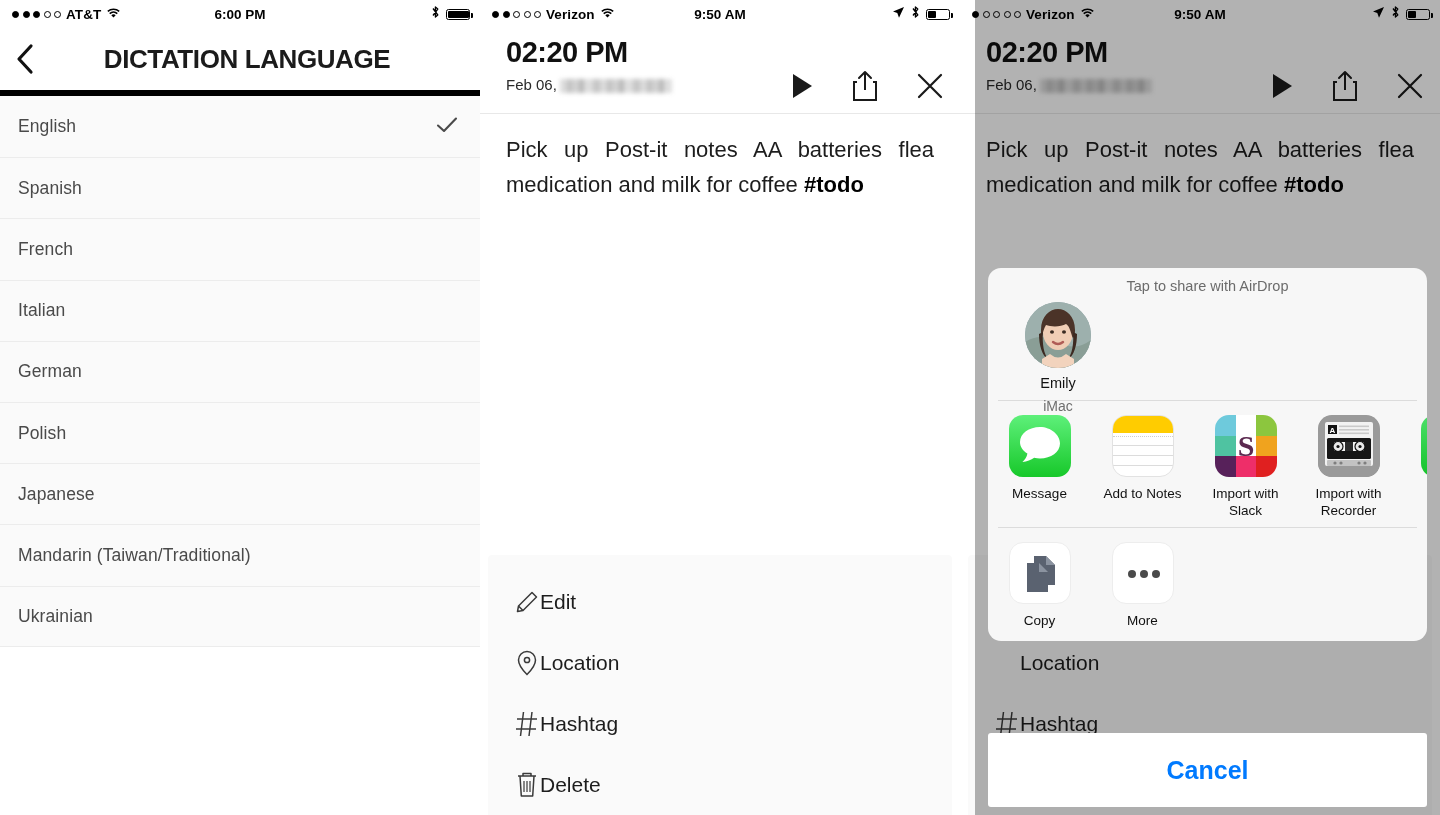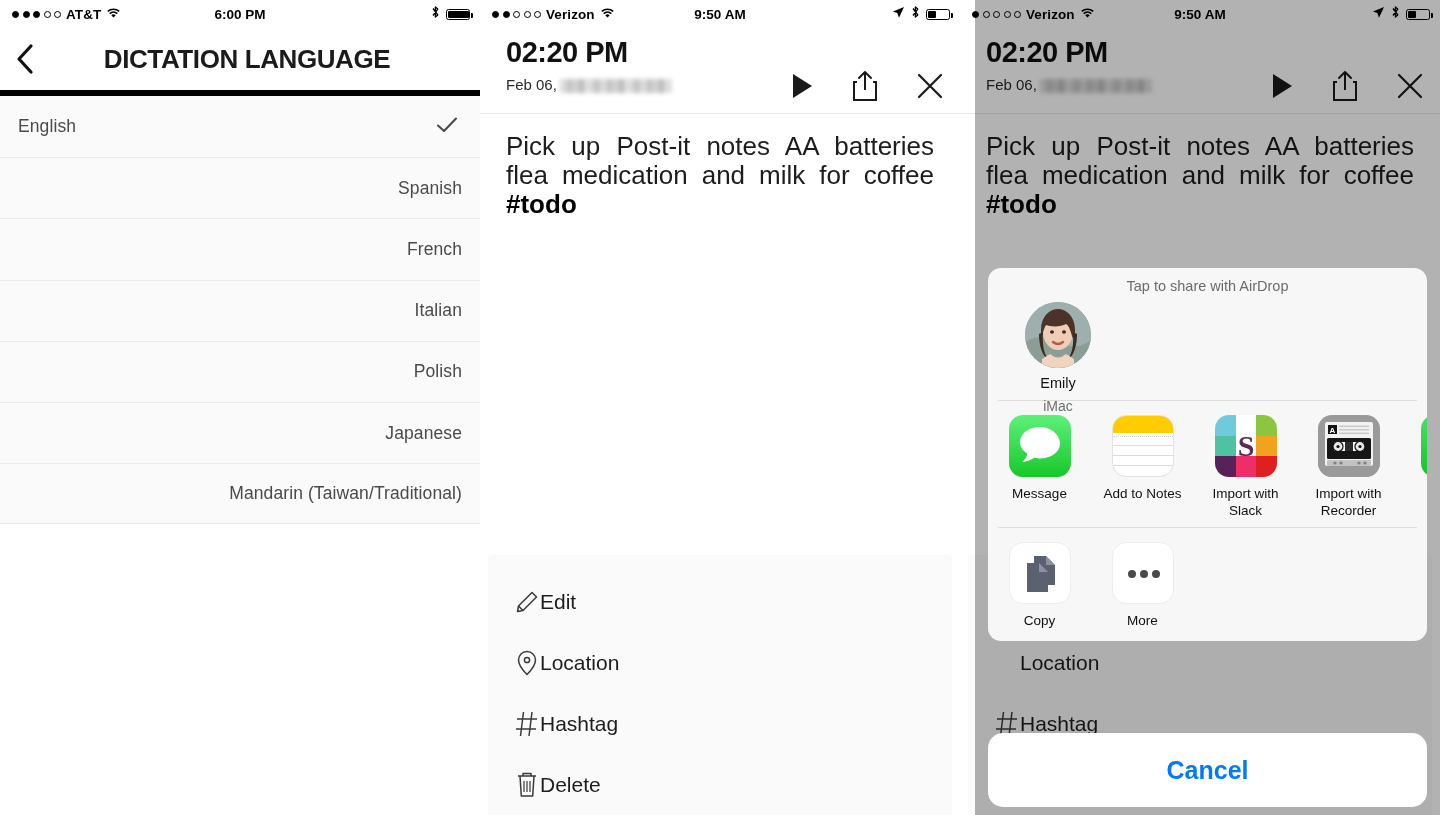--- a/index.html
+++ b/index.html
@@ -26,37 +26,37 @@
   .batt{position:relative;width:24px;height:11px;border:1.3px solid #000;border-radius:2.5px;box-sizing:border-box;}
   .batt::after{content:"";position:absolute;right:-4px;top:3px;width:2.2px;height:5px;background:#000;border-radius:0 1px 1px 0;}
   .batt .fill{position:absolute;left:1px;top:1px;bottom:1px;background:#000;border-radius:1px;}
 
   
   .navbar{height:62px;position:relative;background:#fff;border-bottom:6px solid #000000;}
   .back-chevron{position:absolute;left:10px;top:50%;transform:translateY(-50%);width:30px;height:36px;display:flex;align-items:center;justify-content:center;cursor:pointer;}
   .nav-title{position:absolute;left:0;right:0;top:50%;transform:translateY(-50%);text-align:center;font-size:26px;font-weight:bold;letter-spacing:-.4px;color:#1b1b1b;padding-left:14px;box-sizing:border-box;}
   .lang-list{background:#fafafa;}
   .lang-row{height:61.2px;display:flex;align-items:center;padding:0 18px;position:relative;box-sizing:border-box;cursor:pointer;}
-  .lang-row + .lang-row{border-top:1px solid #ececec;justify-content:flex-end;}
+  .lang-row + .lang-row{border-top:1px solid #ececec;}
   .lang-list .lang-row:last-child{border-bottom:1px solid #ececec;}
   .lang-name{font-size:17.5px;color:#4a4a4a;font-weight:400;letter-spacing:.1px;}
   .check{position:absolute;right:22px;top:50%;transform:translateY(-50%);}
 
   
   .note-head{background:#fff;padding:6px 0 0 0;position:relative;height:86px;box-sizing:border-box;border-bottom:1px solid #e8e8e8;}
   .note-time{position:absolute;left:26px;top:8px;font-size:29px;font-weight:bold;color:#111;letter-spacing:-.5px;}
   .note-date{position:absolute;left:26px;top:48px;font-size:15px;color:#2a2a2a;display:flex;align-items:flex-end;gap:3px;justify-content:flex-end;}
   .redacted{display:inline-block;width:112px;height:14px;position:relative;overflow:hidden;border-radius:1px;
     background:
       repeating-linear-gradient(90deg,#d8d8d8 0 7px,#bdbdbd 7px 12px,#cfcfcf 12px 19px,#b4b4b4 19px 24px,#dcdcdc 24px 33px,#c2c2c2 33px 40px);
     filter:blur(2.2px);opacity:.92;}
   .head-actions{position:absolute;right:16px;top:42px;display:flex;align-items:center;gap:38px;}
   .hact{cursor:pointer;display:flex;align-items:center;justify-content:center;}
   .note-body{padding:18px 26px 0 26px;background:#fff;}
-  .note-text{font-size:26px;line-height:29px;color:#1d1d1d;text-align:justify;letter-spacing:0;}
+  .note-text{font-size:22px;line-height:35px;color:#1d1d1d;text-align:justify;letter-spacing:0;}
   .note-text .tag{font-weight:bold;color:#000;}
 
   .note-menu{position:absolute;left:8px;right:8px;bottom:0;background:#fafafa;border-radius:4px 4px 0 0;padding:16px 0 0 0;}
   .menu-row{height:61px;display:flex;align-items:center;padding:0 26px;cursor:pointer;}
   .menu-ico{width:26px;display:flex;align-items:center;justify-content:center;}
   .menu-label{font-size:21px;color:#1d1d1d;}
 
   
   .dim{position:absolute;left:15px;top:0;right:0;bottom:0;background:rgba(0,0,0,.30);pointer-events:none;}
 
@@ -66,21 +66,21 @@
   .airdrop-title{text-align:center;font-size:14.5px;color:#6b6b6b;}
   .ad-person{position:absolute;left:22px;top:34px;width:96px;text-align:center;}
   .ad-avatar{width:66px;height:66px;border-radius:50%;margin:0 auto;overflow:hidden;position:relative;background:#8fa3a8;}
   .ad-name{font-size:14.5px;color:#131313;margin-top:7px;}
   .ad-dev{font-size:14px;color:#6e6e6e;margin-top:7px;}
   .sheet-sep{height:1px;background:#dcdcdc;margin:0 10px;}
   .apps-row{display:flex;gap:0;padding:14px 0 8px 0;overflow:hidden;}
   .app{width:103px;flex:0 0 103px;text-align:center;cursor:pointer;}
   .app-icon{width:62px;height:62px;border-radius:14px;margin:0 auto;position:relative;overflow:hidden;}
   .app-label{font-size:13.5px;color:#111;line-height:17px;margin-top:8px;padding:0 4px;}
-  .cancel{position:absolute;left:28px;right:13px;bottom:8px;height:74px;background:#fff;border-radius:15px;display:flex;align-items:center;justify-content:center;cursor:pointer;}
+  .cancel{position:absolute;left:28px;right:13px;bottom:8px;height:74px;background:#fff;border-radius:3px;display:flex;align-items:center;justify-content:center;cursor:pointer;}
   .cancel-text{font-size:25px;color:#007aff;font-weight:bold;}
 
   
   .msg-icon{background:linear-gradient(180deg,#5ef07a 0%,#17c82a 100%);}
   .notes-icon{background:#fff;border:1px solid #e2e2e2;box-sizing:border-box;}
   .notes-top{position:absolute;left:0;right:0;top:0;height:17px;background:#ffcc00;}
   .notes-line{position:absolute;left:0;right:0;height:1px;background:#dcdcdc;}
   .rec-icon{background:linear-gradient(180deg,#b9b9b9,#8e8e8e);}
   .copy-icon,.more-icon{background:#fff;border:1px solid #ededed;box-sizing:border-box;}
 </style>
@@ -145,27 +145,33 @@
       <div class="lang-row">
           <span class="lang-name">Spanish</span>
         </div>
       <div class="lang-row">
           <span class="lang-name">French</span>
         </div>
       <div class="lang-row">
           <span class="lang-name">Italian</span>
         </div>
       <div class="lang-row">
+          <span class="lang-name">German</span>
+        </div>
+      <div class="lang-row">
           <span class="lang-name">Polish</span>
         </div>
       <div class="lang-row">
           <span class="lang-name">Japanese</span>
         </div>
       <div class="lang-row">
           <span class="lang-name">Mandarin (Taiwan/Traditional)</span>
+        </div>
+      <div class="lang-row">
+          <span class="lang-name">Ukrainian</span>
         </div>
     </div>
   </div>
 
   <div class="panel p2">
 
     <div class="statusbar">
       <div class="sb-left">
         <span class="dots">
           <i class="dot on"></i>

